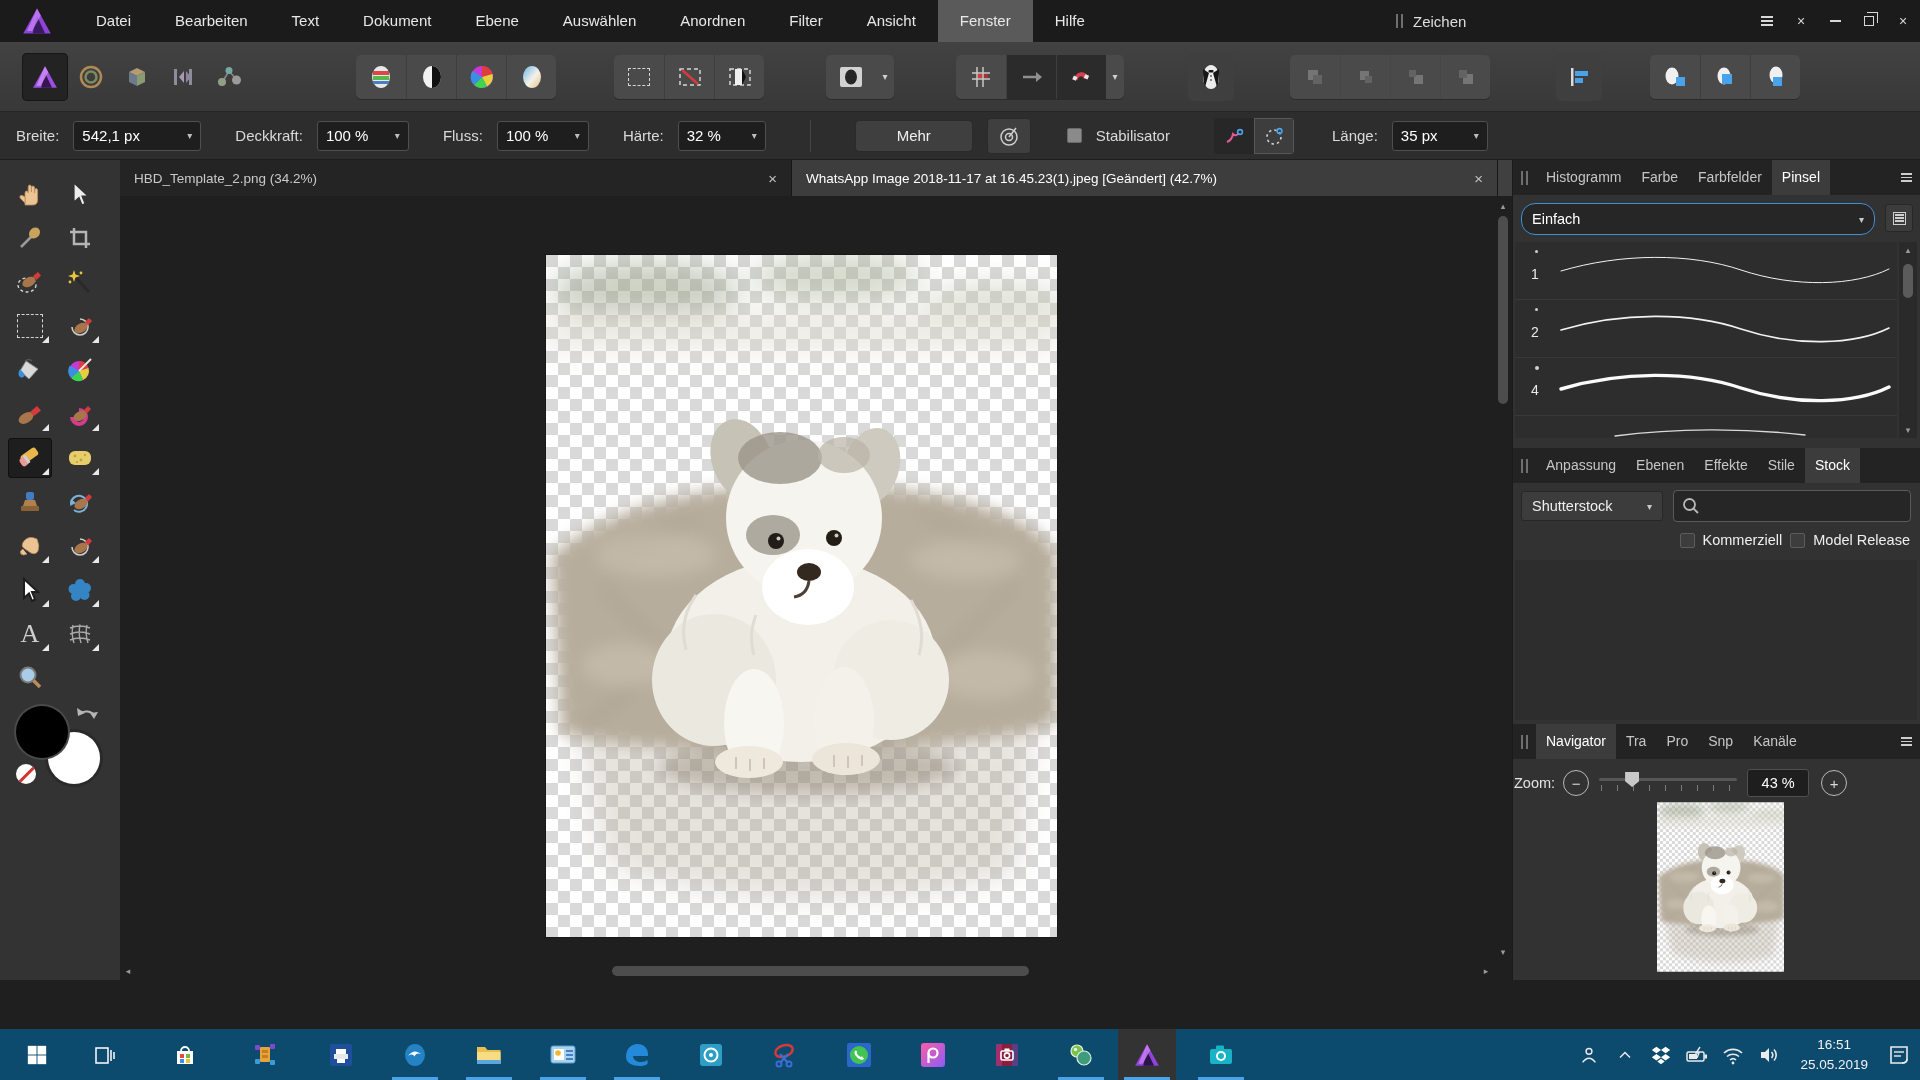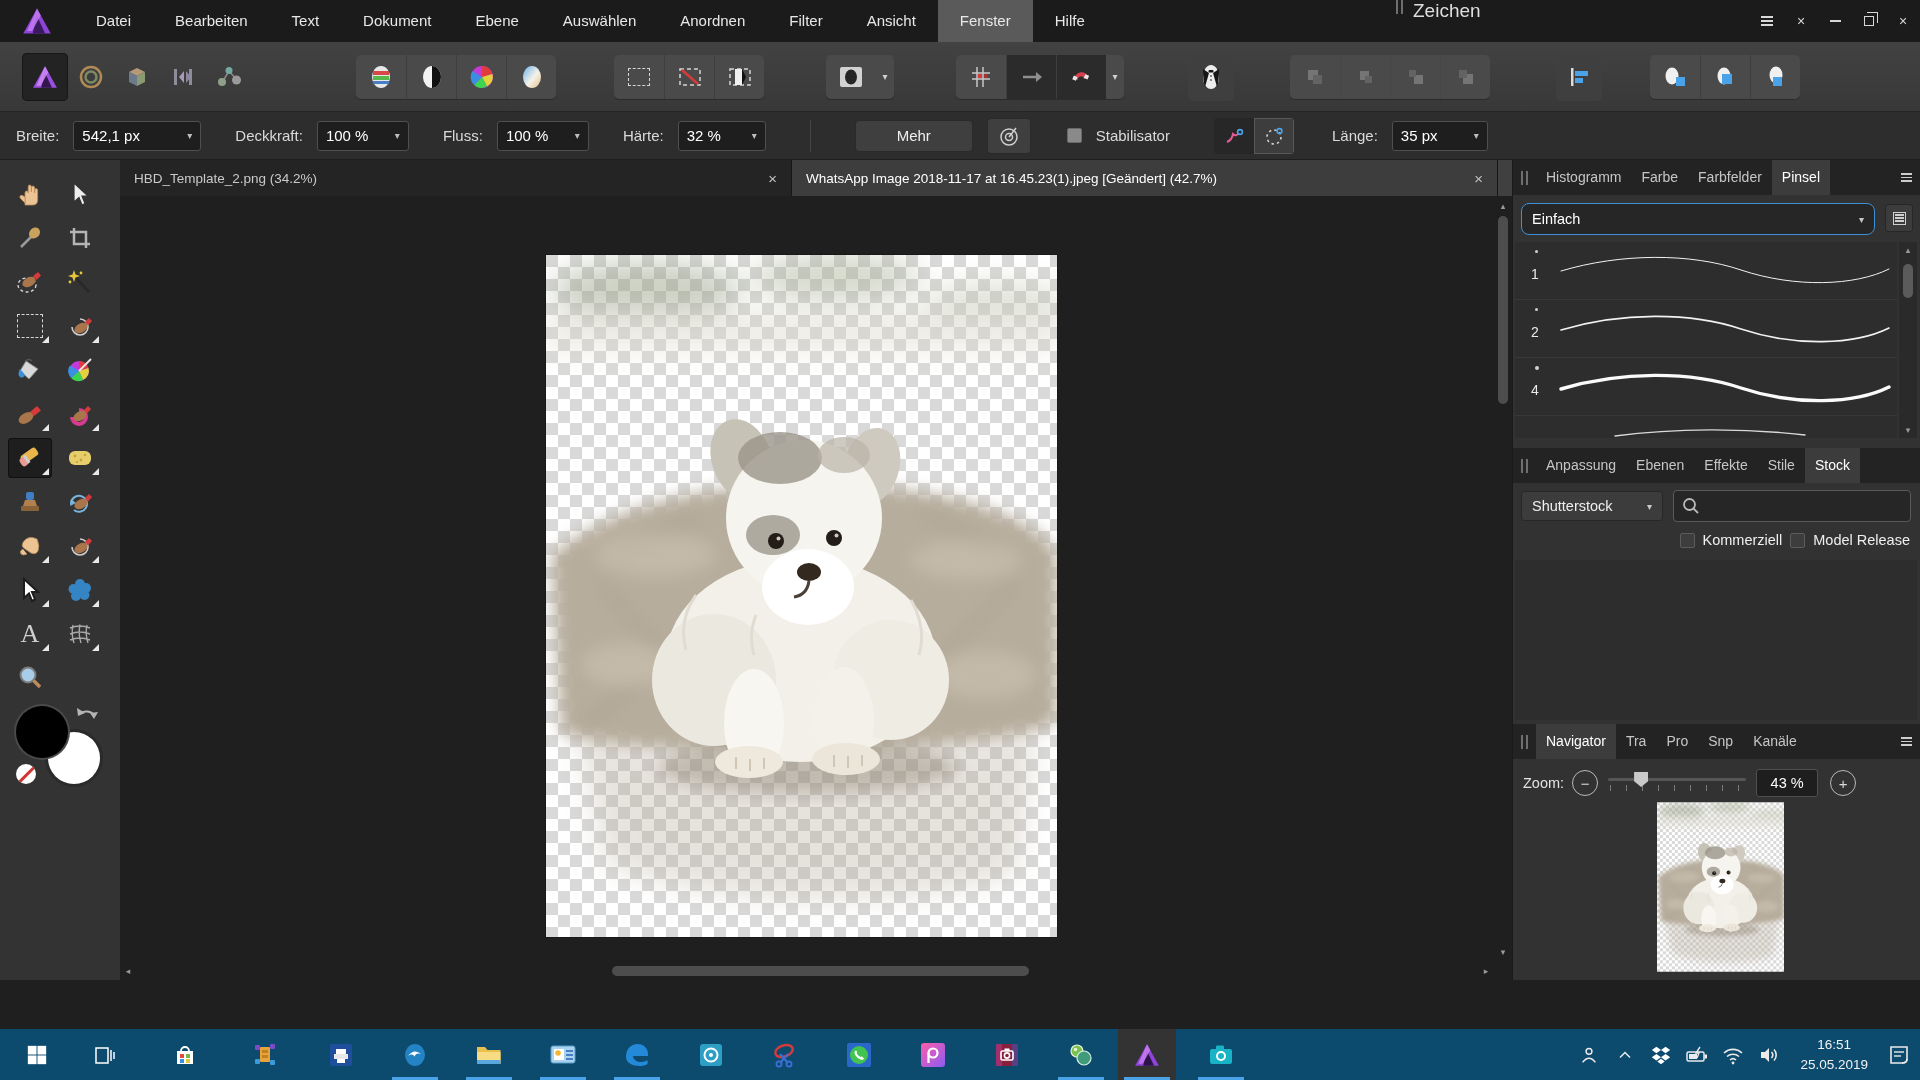--- a/index.html
+++ b/index.html
@@ -8,21 +8,21 @@
     font-family:"Liberation Sans",sans-serif;background:#1f1f1f;color:#e6e6e6;
     -webkit-font-smoothing:antialiased}
   .abs{position:absolute}
 
   
   .menubar{position:absolute;left:0;top:0;width:1920px;height:42px;background:#1b1b1b;display:flex;align-items:center}
   .applogo{width:46px;height:36px;margin-left:14px;display:flex;align-items:center;justify-content:center;cursor:pointer}
   .menus{display:flex;height:42px;margin-left:14px}
   .menu-item{padding:0 22px;line-height:42px;font-size:15px;color:#e8e8e8;cursor:default}
   .menu-item.active{background:#5a5a5a}
-  .dockpanel{position:absolute;left:1396px;top:0;height:42px;display:flex;align-items:flex-start;gap:10px;color:#dedede;font-size:19px}
+  .dockpanel{position:absolute;left:1396px;top:0;height:42px;display:flex;align-items:center;gap:10px;color:#dedede;font-size:15px}
   .draghandle{display:inline-flex;gap:3px}
   .draghandle i{display:block;width:2px;height:14px;background:#6f6f6f}
   .winctrls{position:absolute;right:0;top:0;height:42px;display:flex;align-items:center}
   .wbtn{width:34px;height:42px;display:flex;align-items:center;justify-content:center;color:#d8d8d8;font-size:14px}
   .hamb{display:flex;flex-direction:column;gap:2px}
   .hamb i{display:block;width:12px;height:2px;background:#d8d8d8}
   .minbar{display:block;width:11px;height:2px;background:#d8d8d8}
   .restore{position:relative;width:10px;height:10px;border:1.5px solid #d8d8d8}
   .restore:before{content:"";position:absolute;left:2px;top:-5px;width:10px;height:10px;border:1.5px solid #d8d8d8;border-bottom:none;border-left:none}
 
@@ -82,21 +82,21 @@
   
   .panel{position:absolute;left:1512px;width:408px;background:#323232;border-left:1px solid #1a1a1a}
   .pstrip{height:35px;background:#232323;display:flex;align-items:center;font-size:14px;color:#c6c6c6}
   .pstrip .draghandle{margin:0 8px 0 8px}
   .ptab{padding:0 10px;height:35px;line-height:35px}
   .ptab.active{background:#3c3c3c;color:#fff}
   .pmenu{margin-left:auto;margin-right:8px;display:flex;flex-direction:column;gap:2px}
   .pmenu i{display:block;width:11px;height:1.5px;background:#cdcdcd}
 
   
-  .bdrop{position:absolute;left:8px;top:43px;width:354px;height:32px;background:#262626;border:1.5px solid #3f8fd6;border-radius:8px;display:flex;align-items:center;padding:0 10px;font-size:14.5px;color:#fff}
+  .bdrop{position:absolute;left:8px;top:43px;width:354px;height:32px;background:#262626;border:1.5px solid #3f8fd6;border-radius:14px;display:flex;align-items:center;padding:0 10px;font-size:14.5px;color:#fff}
   .bdrop .fcaret{margin-left:auto;color:#c9c9c9;font-size:10px}
   .blistbtn{position:absolute;left:372px;top:44px;width:28px;height:28px;background:#3c3c3c;border:1px solid #272727;border-radius:3px;display:flex;align-items:center;justify-content:center}
   .listicon{width:13px;height:13px;border:1.5px solid #cfcfcf;display:flex;flex-direction:column;justify-content:space-evenly;padding:0 1px}
   .listicon i{display:block;height:1.5px;background:#cfcfcf}
   .blist{position:absolute;left:2px;top:82px;width:382px;height:196px;background:#2d2d2d;overflow:hidden}
   .brow{position:absolute;left:0;width:382px;height:58px;border-bottom:1px solid #383838}
   .bdot{position:absolute;left:20px;top:8px;width:3px;height:3px;border-radius:50%;background:#d0d0d0}
   .bnum{position:absolute;left:16px;top:24px;font-size:14px;color:#eaeaea}
   .bscroll{position:absolute;left:386px;top:82px;width:18px;height:196px;background:#2a2a2a}
   .bthumb{position:absolute;left:4px;top:22px;width:10px;height:34px;border-radius:5px;background:#5b5b5b}
@@ -826,21 +826,21 @@
       <span class="ptab">Pro</span>
       <span class="ptab">Snp</span>
       <span class="ptab">Kanäle</span>
       <span class="pmenu">
           <i></i>
           <i></i>
           <i></i>
         </span>
     </div>
     <div class="zoomrow">
-      <span style="margin-left:10px">Zoom:</span>
+      <span style="margin-left:1px">Zoom:</span>
       <span style="width:8px"></span>
       <span class="circbtn">−</span>
       <span style="width:10px"></span>
       <span class="sltrack">
         <span class="line"></span>
           <span class="ticks"></span>
         <span class="slthumb"></span>
       </span>
       <span style="width:10px"></span>
       <span class="zval">43 %</span>

